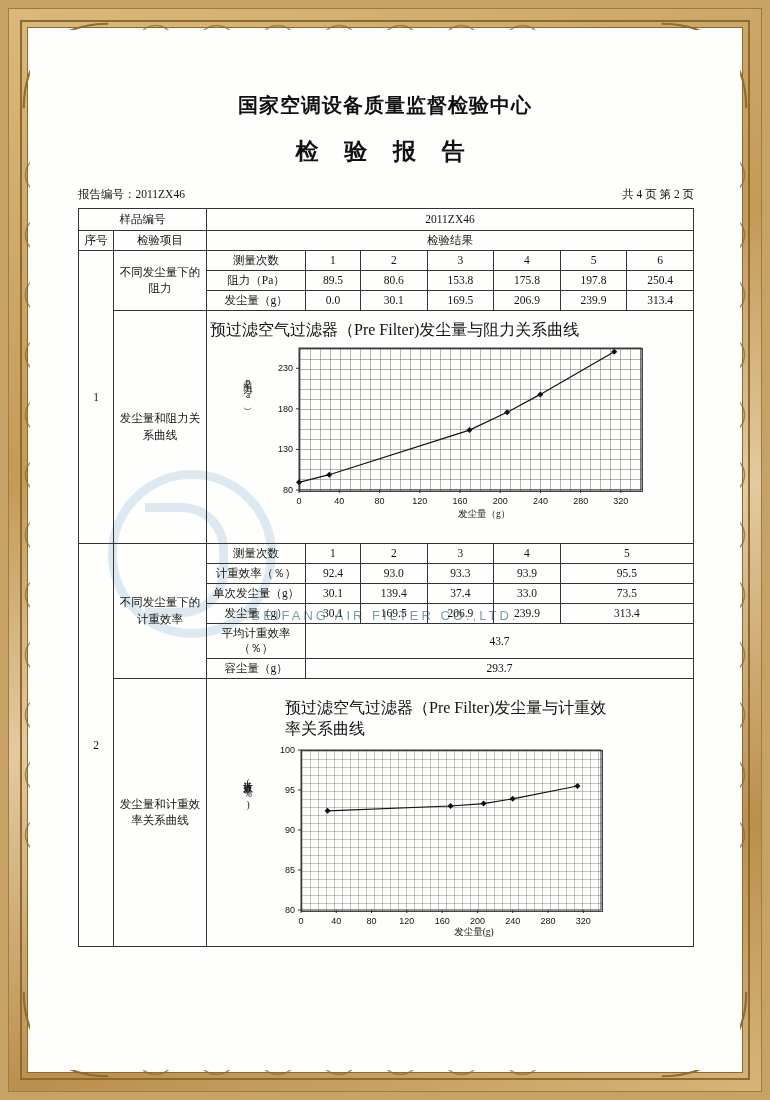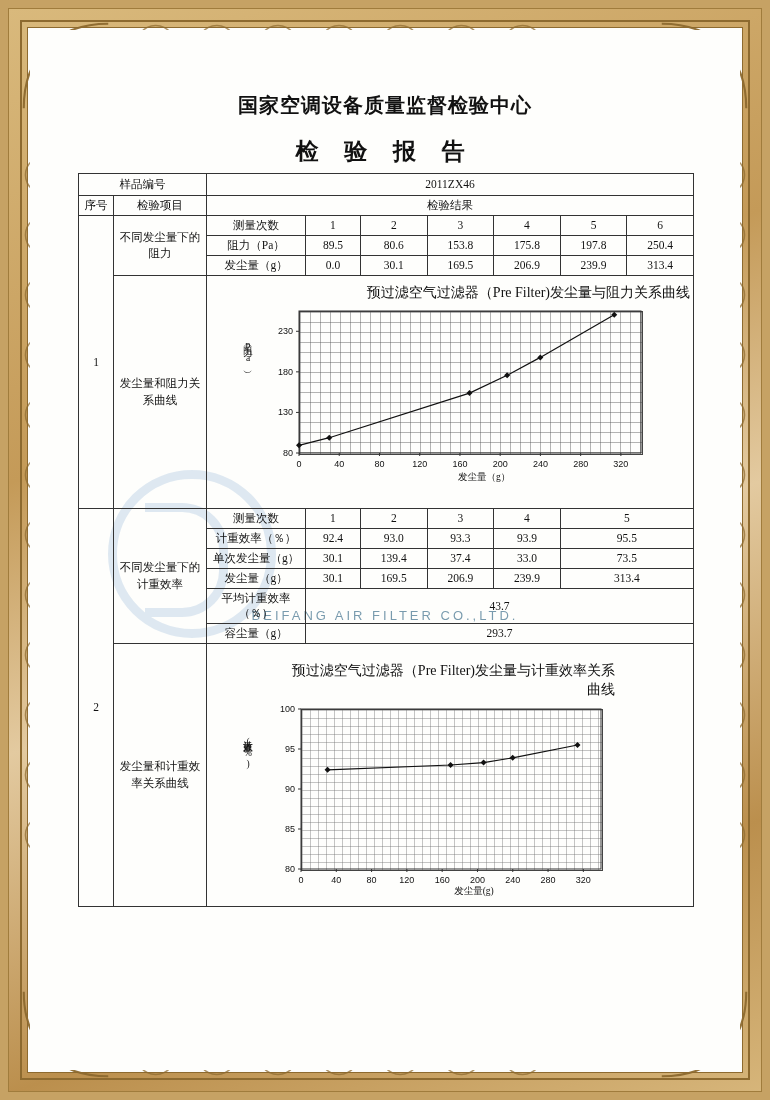--- a/index.html
+++ b/index.html
@@ -92,21 +92,21 @@
   .c-item{width:86px;}
   .lbl{font-size:11.5px;line-height:1.45;}
   .left-pad{text-align:left;padding-left:6px;}
   .rowlbl{width:92px;}
   .chartcell{padding:0;height:228px;}
   .chartcell2{padding:0;height:258px;}
 
   
   .chart-wrap{position:relative;width:100%;height:100%;}
   .chart-title{
-    text-align:right;font-size:14px;color:#111;padding-top:6px;line-height:1.35;
+    text-align:left;font-size:16px;color:#111;padding-top:6px;line-height:1.35;
   }
   .plot{position:relative;margin:0 auto;}
   .plot .axis-y-label{
     position:absolute;writing-mode:vertical-rl;text-orientation:upright;
     font-size:9.5px;color:#111;letter-spacing:1px;
   }
   .plot .axis-x-label{
     position:absolute;width:100%;text-align:center;font-size:9.5px;color:#111;
   }
   .grid-box{position:absolute;border:1px solid #444;background:
@@ -226,20 +226,24 @@
   <div class="watermark">
     <div class="wm-logo"></div>
     <div class="wm-sub">BEIFANG AIR FILTER CO.,LTD.</div>
   </div>
 
   <div class="content">
 
     <div class="title1">国家空调设备质量监督检验中心</div>
     <div class="title2">检 验 报 告</div>
 
+    <div class="meta">
+      <span>报告编号：2011ZX46</span>
+      <span>共 4 页 第 2 页</span>
+    </div>
 
     <table class="main">
 
       <tbody>
           <tr>
         <td colspan="2" class="lbl">样品编号</td>
         <td colspan="7" class="left-pad">2011ZX46</td>
       </tr>
 
       <tr>

